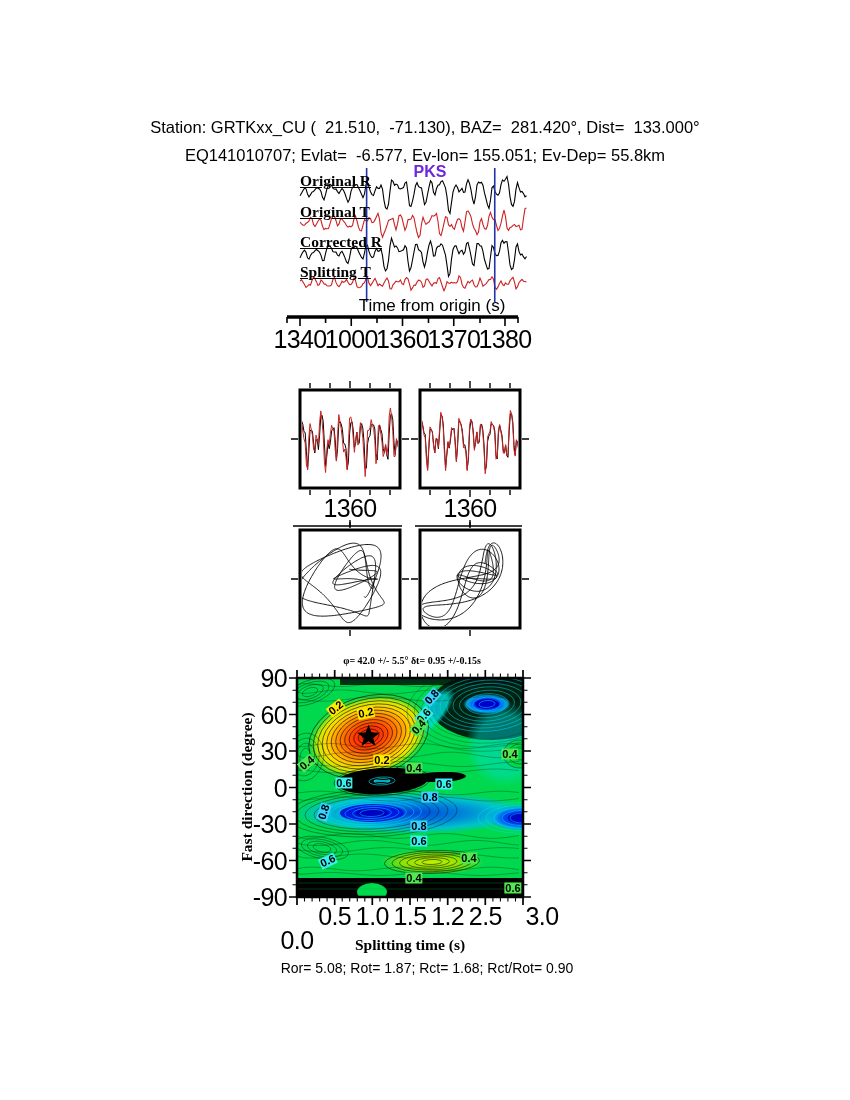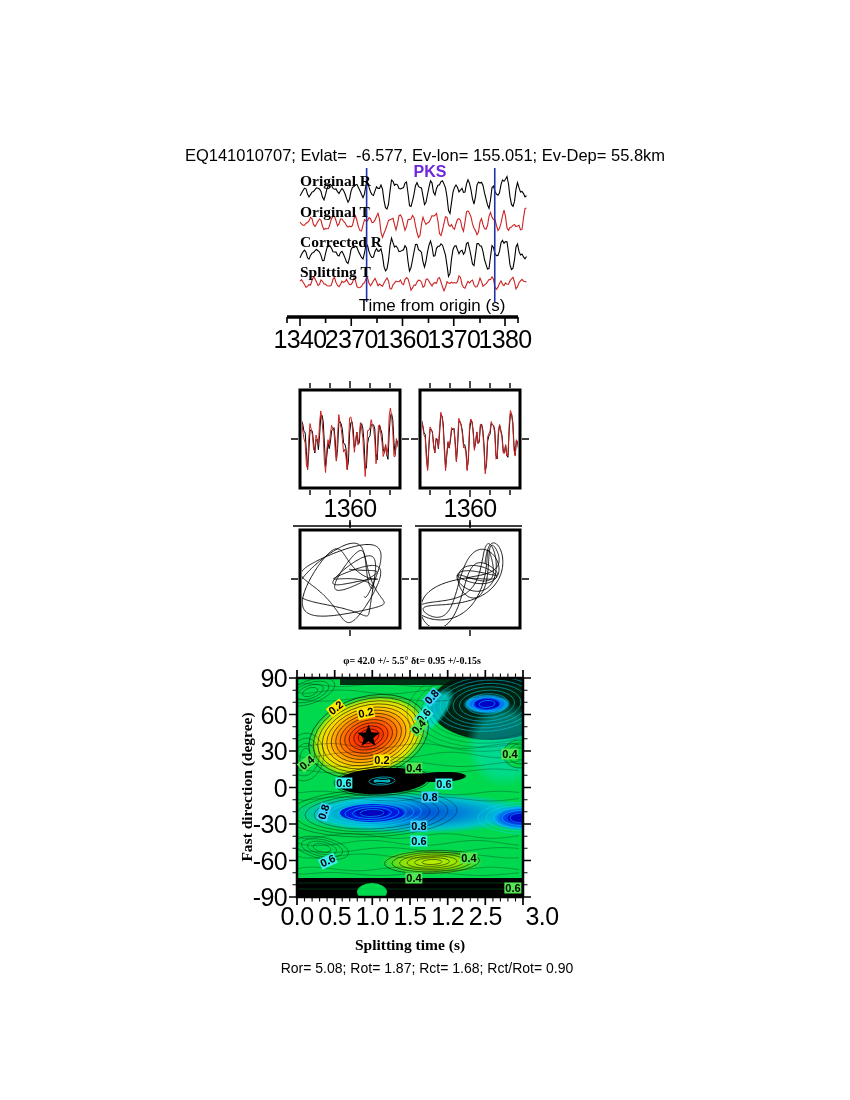--- a/index.html
+++ b/index.html
@@ -5,21 +5,21 @@
   html,body{margin:0;padding:0;background:#fff;}
   .page{position:relative;width:850px;height:1100px;background:#fff;overflow:hidden;
         font-family:"Liberation Sans","DejaVu Sans",sans-serif;color:#000;}
   svg{position:absolute;left:0;top:0;}
   .ctr{position:absolute;transform:translate(-50%,-50%);white-space:pre;}
   .rgt{position:absolute;transform:translate(-100%,-50%);white-space:pre;}
   .hdr{font-size:16.5px;}
   .serifb{font-family:"Liberation Serif","DejaVu Serif",serif;font-weight:bold;}
   .num{font-size:25px;letter-spacing:-0.6px;}
   .tracelabel{position:absolute;font-size:15.5px;white-space:nowrap;
-              font-family:"Liberation Serif","DejaVu Serif",serif;font-weight:bold;}
+              font-family:"Liberation Serif","DejaVu Serif",serif;font-weight:bold;text-decoration:underline;}
   .phase{font-size:16px;font-weight:bold;}
   .axlabel{font-size:17px;}
   .ctitle{font-size:10px;}
   .footer{font-size:14px;}
   .ylab{font-size:15.5px;}
   .clabels{position:absolute;left:297px;top:678px;width:226px;height:219px;overflow:hidden;pointer-events:none;}
   .clabel{position:absolute;font-size:11px;font-weight:bold;line-height:11px;padding:0 1px;
           transform:translate(-50%,-50%);white-space:nowrap;color:#000;}
 </style>
 </head>
@@ -234,54 +234,55 @@
           <polygon points="368.6,724.4 371.4,732.5 380.0,732.7 373.1,737.9 375.6,746.1 368.6,741.2 361.5,746.1 364.0,737.9 357.2,732.7 365.7,732.5" fill="#000"></polygon>
         </g>
     </g>
     <rect x="297" y="678" width="226" height="219" fill="none" stroke="#000" stroke-width="2.5"></rect>
     <g id="g-cticks">
         <path d="M297.0 897v8 M297.0 678v-8 M334.7 897v8 M334.7 678v-8 M372.3 897v8 M372.3 678v-8 M410.0 897v8 M410.0 678v-8 M447.7 897v8 M447.7 678v-8 M485.3 897v8 M485.3 678v-8 M523.0 897v8 M523.0 678v-8 M297 678.0h-8 M523 678.0h8 M297 714.5h-8 M523 714.5h8 M297 751.0h-8 M523 751.0h8 M297 787.5h-8 M523 787.5h8 M297 824.0h-8 M523 824.0h8 M297 860.5h-8 M523 860.5h8 M297 897.0h-8 M523 897.0h8 " stroke="#000" stroke-width="1.7" fill="none"></path>
         <path d="M304.5 897v4.5 M304.5 678v-4.5 M312.1 897v4.5 M312.1 678v-4.5 M319.6 897v4.5 M319.6 678v-4.5 M327.1 897v4.5 M327.1 678v-4.5 M342.2 897v4.5 M342.2 678v-4.5 M349.7 897v4.5 M349.7 678v-4.5 M357.3 897v4.5 M357.3 678v-4.5 M364.8 897v4.5 M364.8 678v-4.5 M379.9 897v4.5 M379.9 678v-4.5 M387.4 897v4.5 M387.4 678v-4.5 M394.9 897v4.5 M394.9 678v-4.5 M402.5 897v4.5 M402.5 678v-4.5 M417.5 897v4.5 M417.5 678v-4.5 M425.1 897v4.5 M425.1 678v-4.5 M432.6 897v4.5 M432.6 678v-4.5 M440.1 897v4.5 M440.1 678v-4.5 M455.2 897v4.5 M455.2 678v-4.5 M462.7 897v4.5 M462.7 678v-4.5 M470.3 897v4.5 M470.3 678v-4.5 M477.8 897v4.5 M477.8 678v-4.5 M492.9 897v4.5 M492.9 678v-4.5 M500.4 897v4.5 M500.4 678v-4.5 M507.9 897v4.5 M507.9 678v-4.5 M515.5 897v4.5 M515.5 678v-4.5 M297 690.2h-4.5 M523 690.2h4.5 M297 702.3h-4.5 M523 702.3h4.5 M297 726.7h-4.5 M523 726.7h4.5 M297 738.8h-4.5 M523 738.8h4.5 M297 763.2h-4.5 M523 763.2h4.5 M297 775.3h-4.5 M523 775.3h4.5 M297 799.7h-4.5 M523 799.7h4.5 M297 811.8h-4.5 M523 811.8h4.5 M297 836.2h-4.5 M523 836.2h4.5 M297 848.3h-4.5 M523 848.3h4.5 M297 872.7h-4.5 M523 872.7h4.5 M297 884.8h-4.5 M523 884.8h4.5 " stroke="#000" stroke-width="1.1" fill="none"></path>
       </g>
   </svg>
 
+  <div class="ctr hdr" style="left:425px;top:127px;">Station: GRTKxx_CU (  21.510,  -71.130), BAZ=  281.420°, Dist=  133.000°</div>
   <div class="ctr hdr" style="left:425px;top:155px;">EQ141010707; Evlat=  -6.577, Ev-lon= 155.051; Ev-Dep= 55.8km</div>
 
   <div id="trace-labels">
       <div class="tracelabel" style="left: 300px; top: 172px;">Original R</div>
       <div class="tracelabel" style="left: 300px; top: 203px;">Original T</div>
       <div class="tracelabel" style="left: 300px; top: 233px;">Corrected R</div>
       <div class="tracelabel" style="left: 300px; top: 263px;">Splitting T</div>
     </div>
   <div class="ctr phase" id="phase-label" style="left: 430px; top: 172px; color: #6d28d9;">PKS</div>
   <div class="ctr axlabel" style="left:432px;top:306px;">Time from origin (s)</div>
   <div id="time-ticklabels">
       <div class="ctr num" style="left: 300px; top: 339px;">1340</div>
-      <div class="ctr num" style="left: 351.25px; top: 339px;">2370</div>
+      <div class="ctr num" style="left: 351.25px; top: 339px;">1000</div>
       <div class="ctr num" style="left: 402.5px; top: 339px;">1360</div>
       <div class="ctr num" style="left: 453.75px; top: 339px;">1370</div>
       <div class="ctr num" style="left: 505px; top: 339px;">1380</div>
     </div>
 
   <div class="ctr num" style="left:350px;top:508px;">1360</div>
   <div class="ctr num" style="left:470px;top:508px;">1360</div>
 
   <div class="ctr serifb ctitle" style="left:412px;top:660px;">φ= 42.0 +/- 5.5° δt= 0.95 +/-0.15s</div>
   <div class="ctr serifb ylab" style="left:247px;top:787px;transform:translate(-50%,-50%) rotate(-90deg);">Fast direction (degree)</div>
   <div id="ytick-labels">
       <div class="rgt num" style="left: 287px; top: 678px;">90</div>
       <div class="rgt num" style="left: 287px; top: 714.5px;">60</div>
       <div class="rgt num" style="left: 287px; top: 751px;">30</div>
       <div class="rgt num" style="left: 287px; top: 787.5px;">0</div>
       <div class="rgt num" style="left: 287px; top: 824px;">-30</div>
       <div class="rgt num" style="left: 287px; top: 860.5px;">-60</div>
       <div class="rgt num" style="left: 287px; top: 897px;">-90</div>
     </div>
   <div id="xtick-labels">
-      <div class="ctr num" style="left: 297px; top: 916px;">0.0</div>
+      <div class="ctr num" style="left: 297px; top: 940px;">0.0</div>
       <div class="ctr num" style="left: 334.67px; top: 916px;">0.5</div>
       <div class="ctr num" style="left: 372.33px; top: 916px;">1.0</div>
       <div class="ctr num" style="left: 410px; top: 916px;">1.5</div>
       <div class="ctr num" style="left: 447.67px; top: 916px;">1.2</div>
       <div class="ctr num" style="left: 485.33px; top: 916px;">2.5</div>
       <div class="ctr num" style="left: 542px; top: 916px;">3.0</div>
     </div>
   <div class="ctr serifb ylab" style="left:410px;top:945px;">Splitting time (s)</div>
 
   <div class="clabels" id="clabels">

